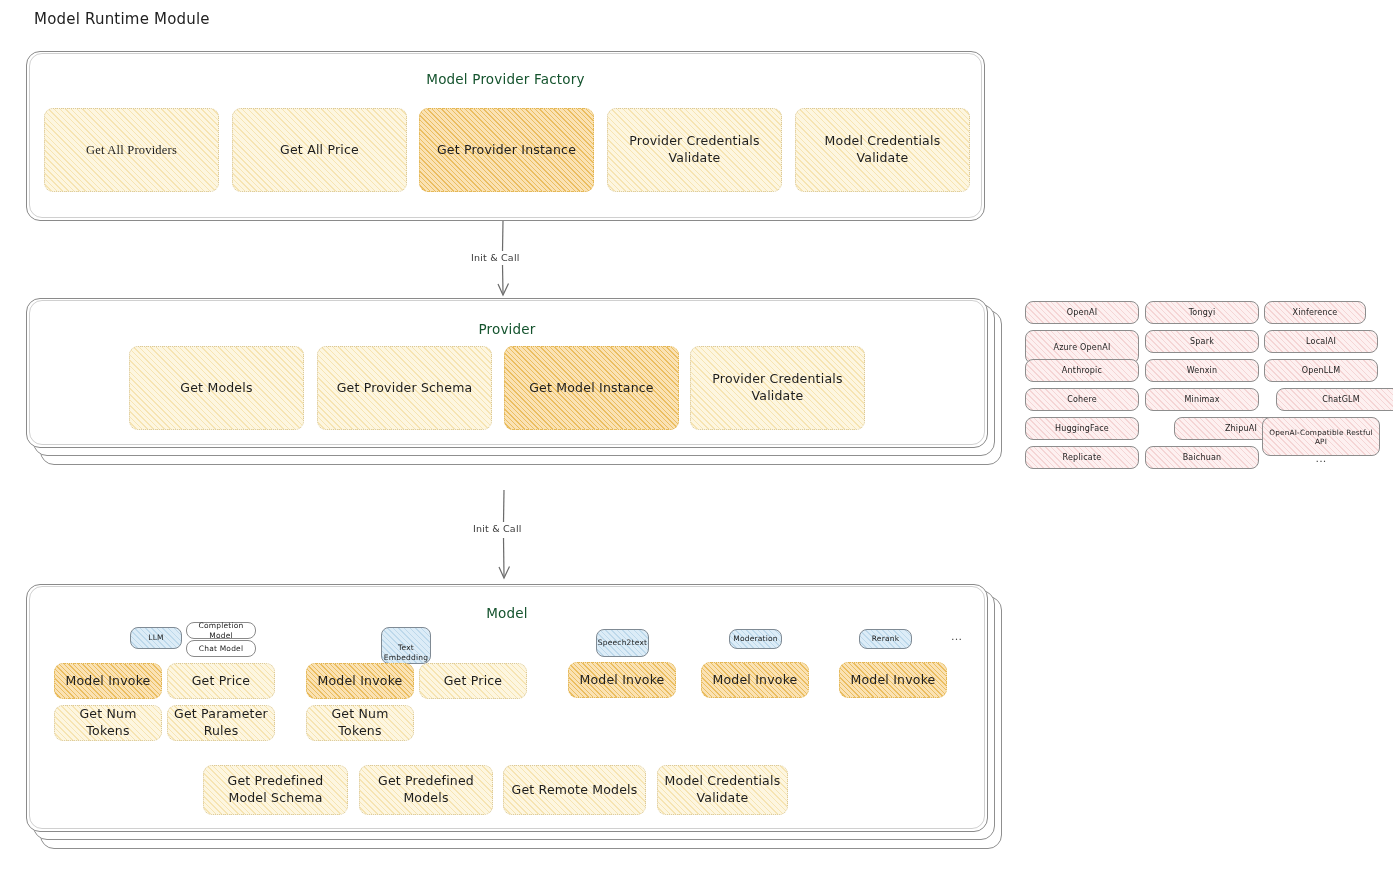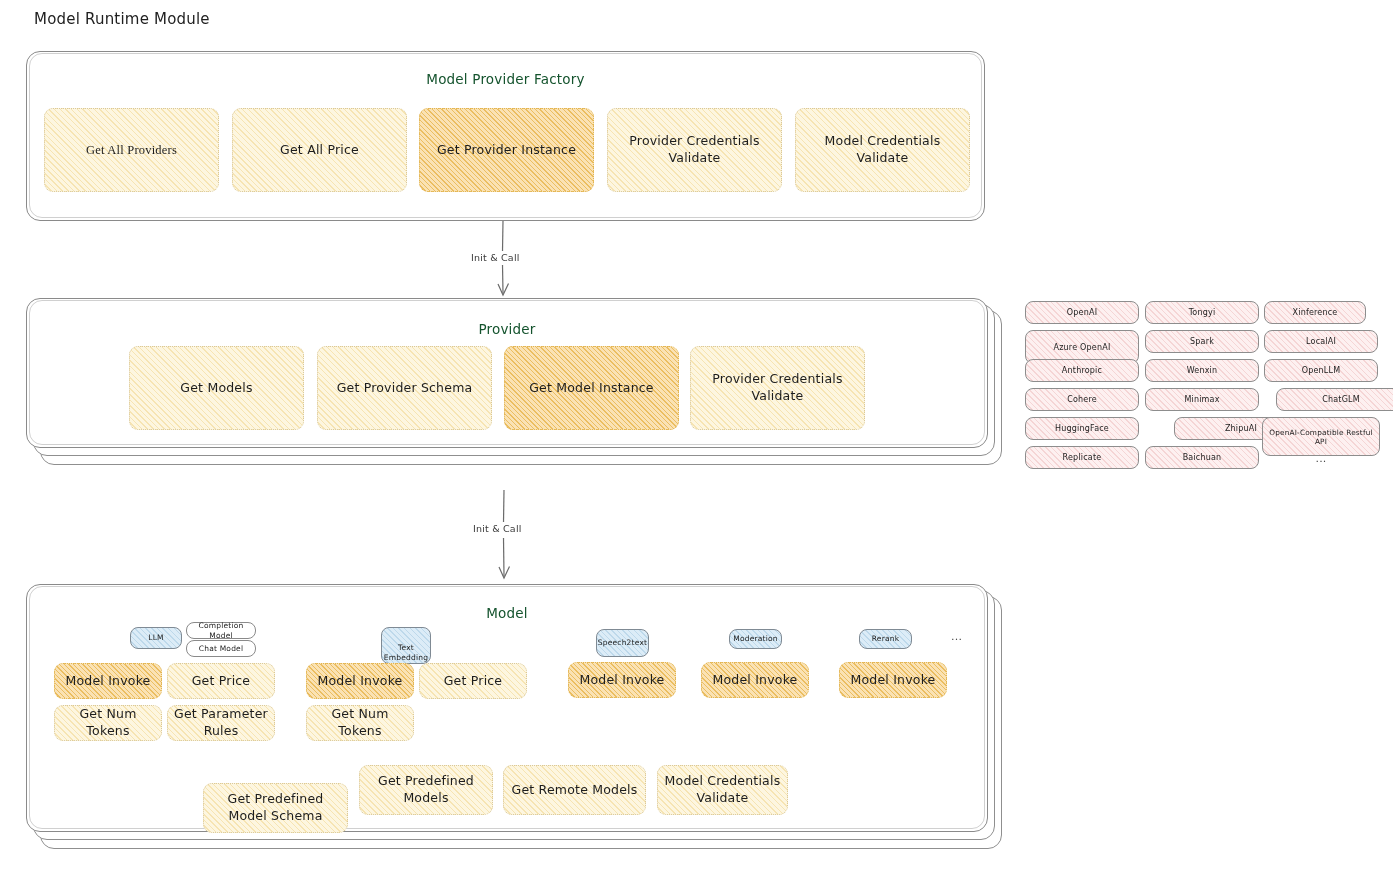--- a/index.html
+++ b/index.html
@@ -285,21 +285,21 @@
 </div>
 
 <div class="badge hand" style="left:859px; top:629px; width:53px; height:20px;">
   <span>Rerank</span>
 </div>
 <div class="node hi hand" style="left:839px; top:662px; width:108px; height:36px;">
   <span>Model Invoke</span>
 </div>
 <div class="ellipsis-inline hand" style="left:951px; top:630px;">...</div>
 
-<div class="node hand" style="left:203px; top:765px; width:145px; height:50px;margin-top:18px;">
+<div class="node hand" style="left:203px; top:765px; width:145px; height:50px;">
   <span>Get Predefined Model Schema</span>
 </div>
 <div class="node hand" style="left:359px; top:765px; width:134px; height:50px;">
   <span>Get Predefined Models</span>
 </div>
 <div class="node hand" style="left:503px; top:765px; width:143px; height:50px;">
   <span>Get Remote Models</span>
 </div>
 <div class="node hand" style="left:657px; top:765px; width:131px; height:50px;">
   <span>Model Credentials Validate</span>

